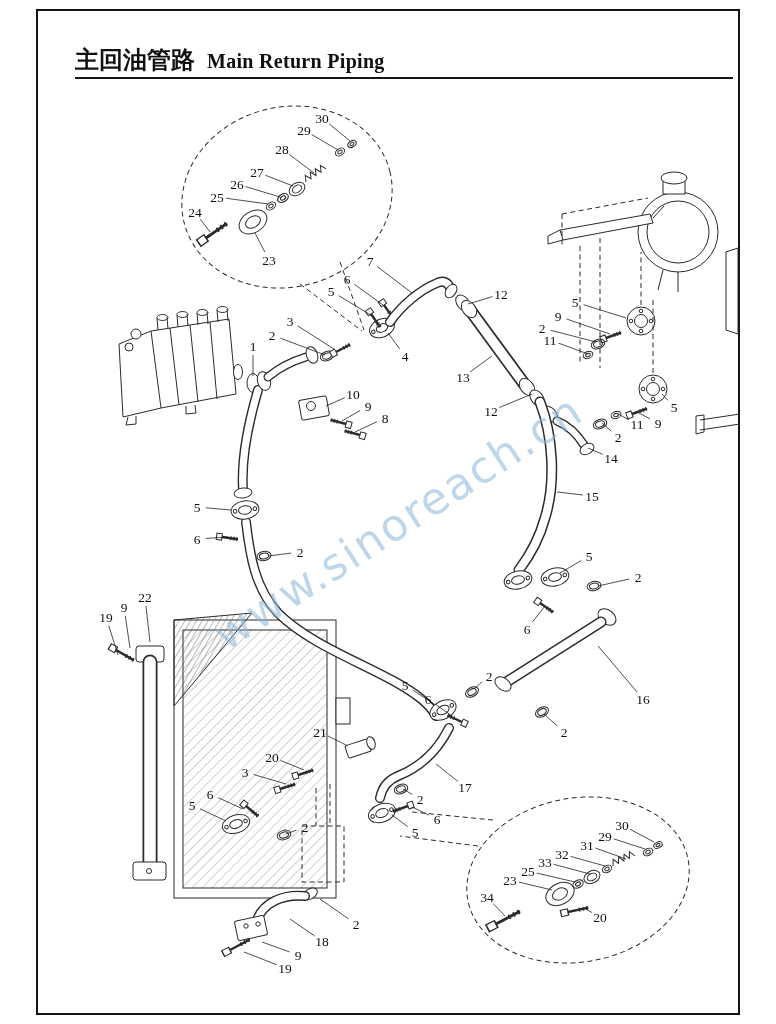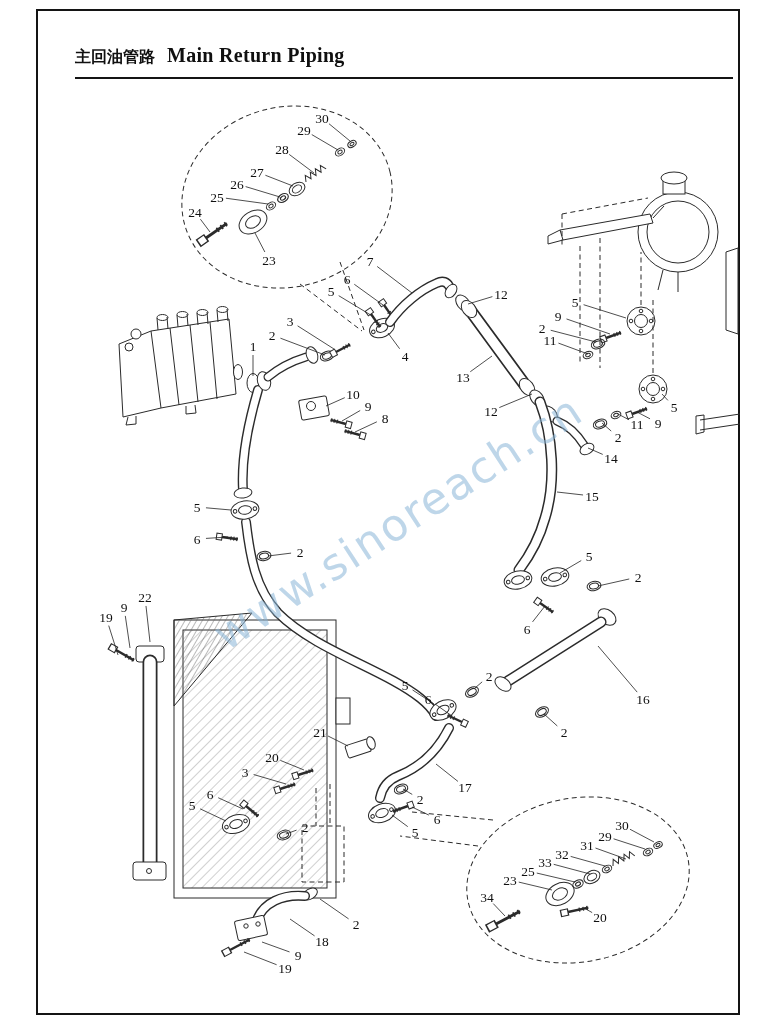--- a/index.html
+++ b/index.html
@@ -1,20 +1,20 @@
 <!DOCTYPE html>
 <html style="--line: #2b2b2b; --wm: #8ab6d8;"><head>
 <meta charset="utf-8">
 <style>
   html,body{margin:0;padding:0;width:776px;height:1024px;background:#fff;overflow:hidden;
     font-family:"Liberation Serif",serif;position:relative;}
   .page{position:absolute;left:36px;top:9px;width:704px;height:1006px;
     border:2px solid #141414;box-sizing:border-box;background:#fff;}
   .title-row{position:absolute;left:75px;top:44px;display:flex;gap:12px;align-items:baseline;z-index:5;}
-  .title-zh{font-family:Liberation Serif, serif;font-weight:bold;font-size:16px;color:#101010;}
+  .title-zh{font-family:Liberation Serif, serif;font-weight:bold;font-size:24px;color:#101010;}
   .title-en{font-family:"Liberation Serif",serif;font-weight:bold;font-size:20px;color:#101010;letter-spacing:.3px;}
   .title-rule{position:absolute;left:75px;top:77px;width:658px;height:2px;background:#141414;z-index:5;}
   svg.diagram{position:absolute;left:0;top:0;z-index:2;}
   .ln{stroke:var(--line,#2b2b2b);stroke-width:1;fill:none;}
   .lnf{stroke:var(--line,#2b2b2b);stroke-width:1;fill:#fff;}
   .dash{stroke:var(--line,#2b2b2b);stroke-width:1;fill:none;stroke-dasharray:5 3.5;}
   .tube-o{stroke:var(--line,#2b2b2b);fill:none;stroke-linecap:round;}
   .tube-i{stroke:#fff;fill:none;stroke-linecap:round;}
   #leader-lines line{stroke:#222;stroke-width:.8;}
   #callout-labels text{font:13.5px "Liberation Serif",serif;fill:#101010;text-anchor:middle;dominant-baseline:central;}

